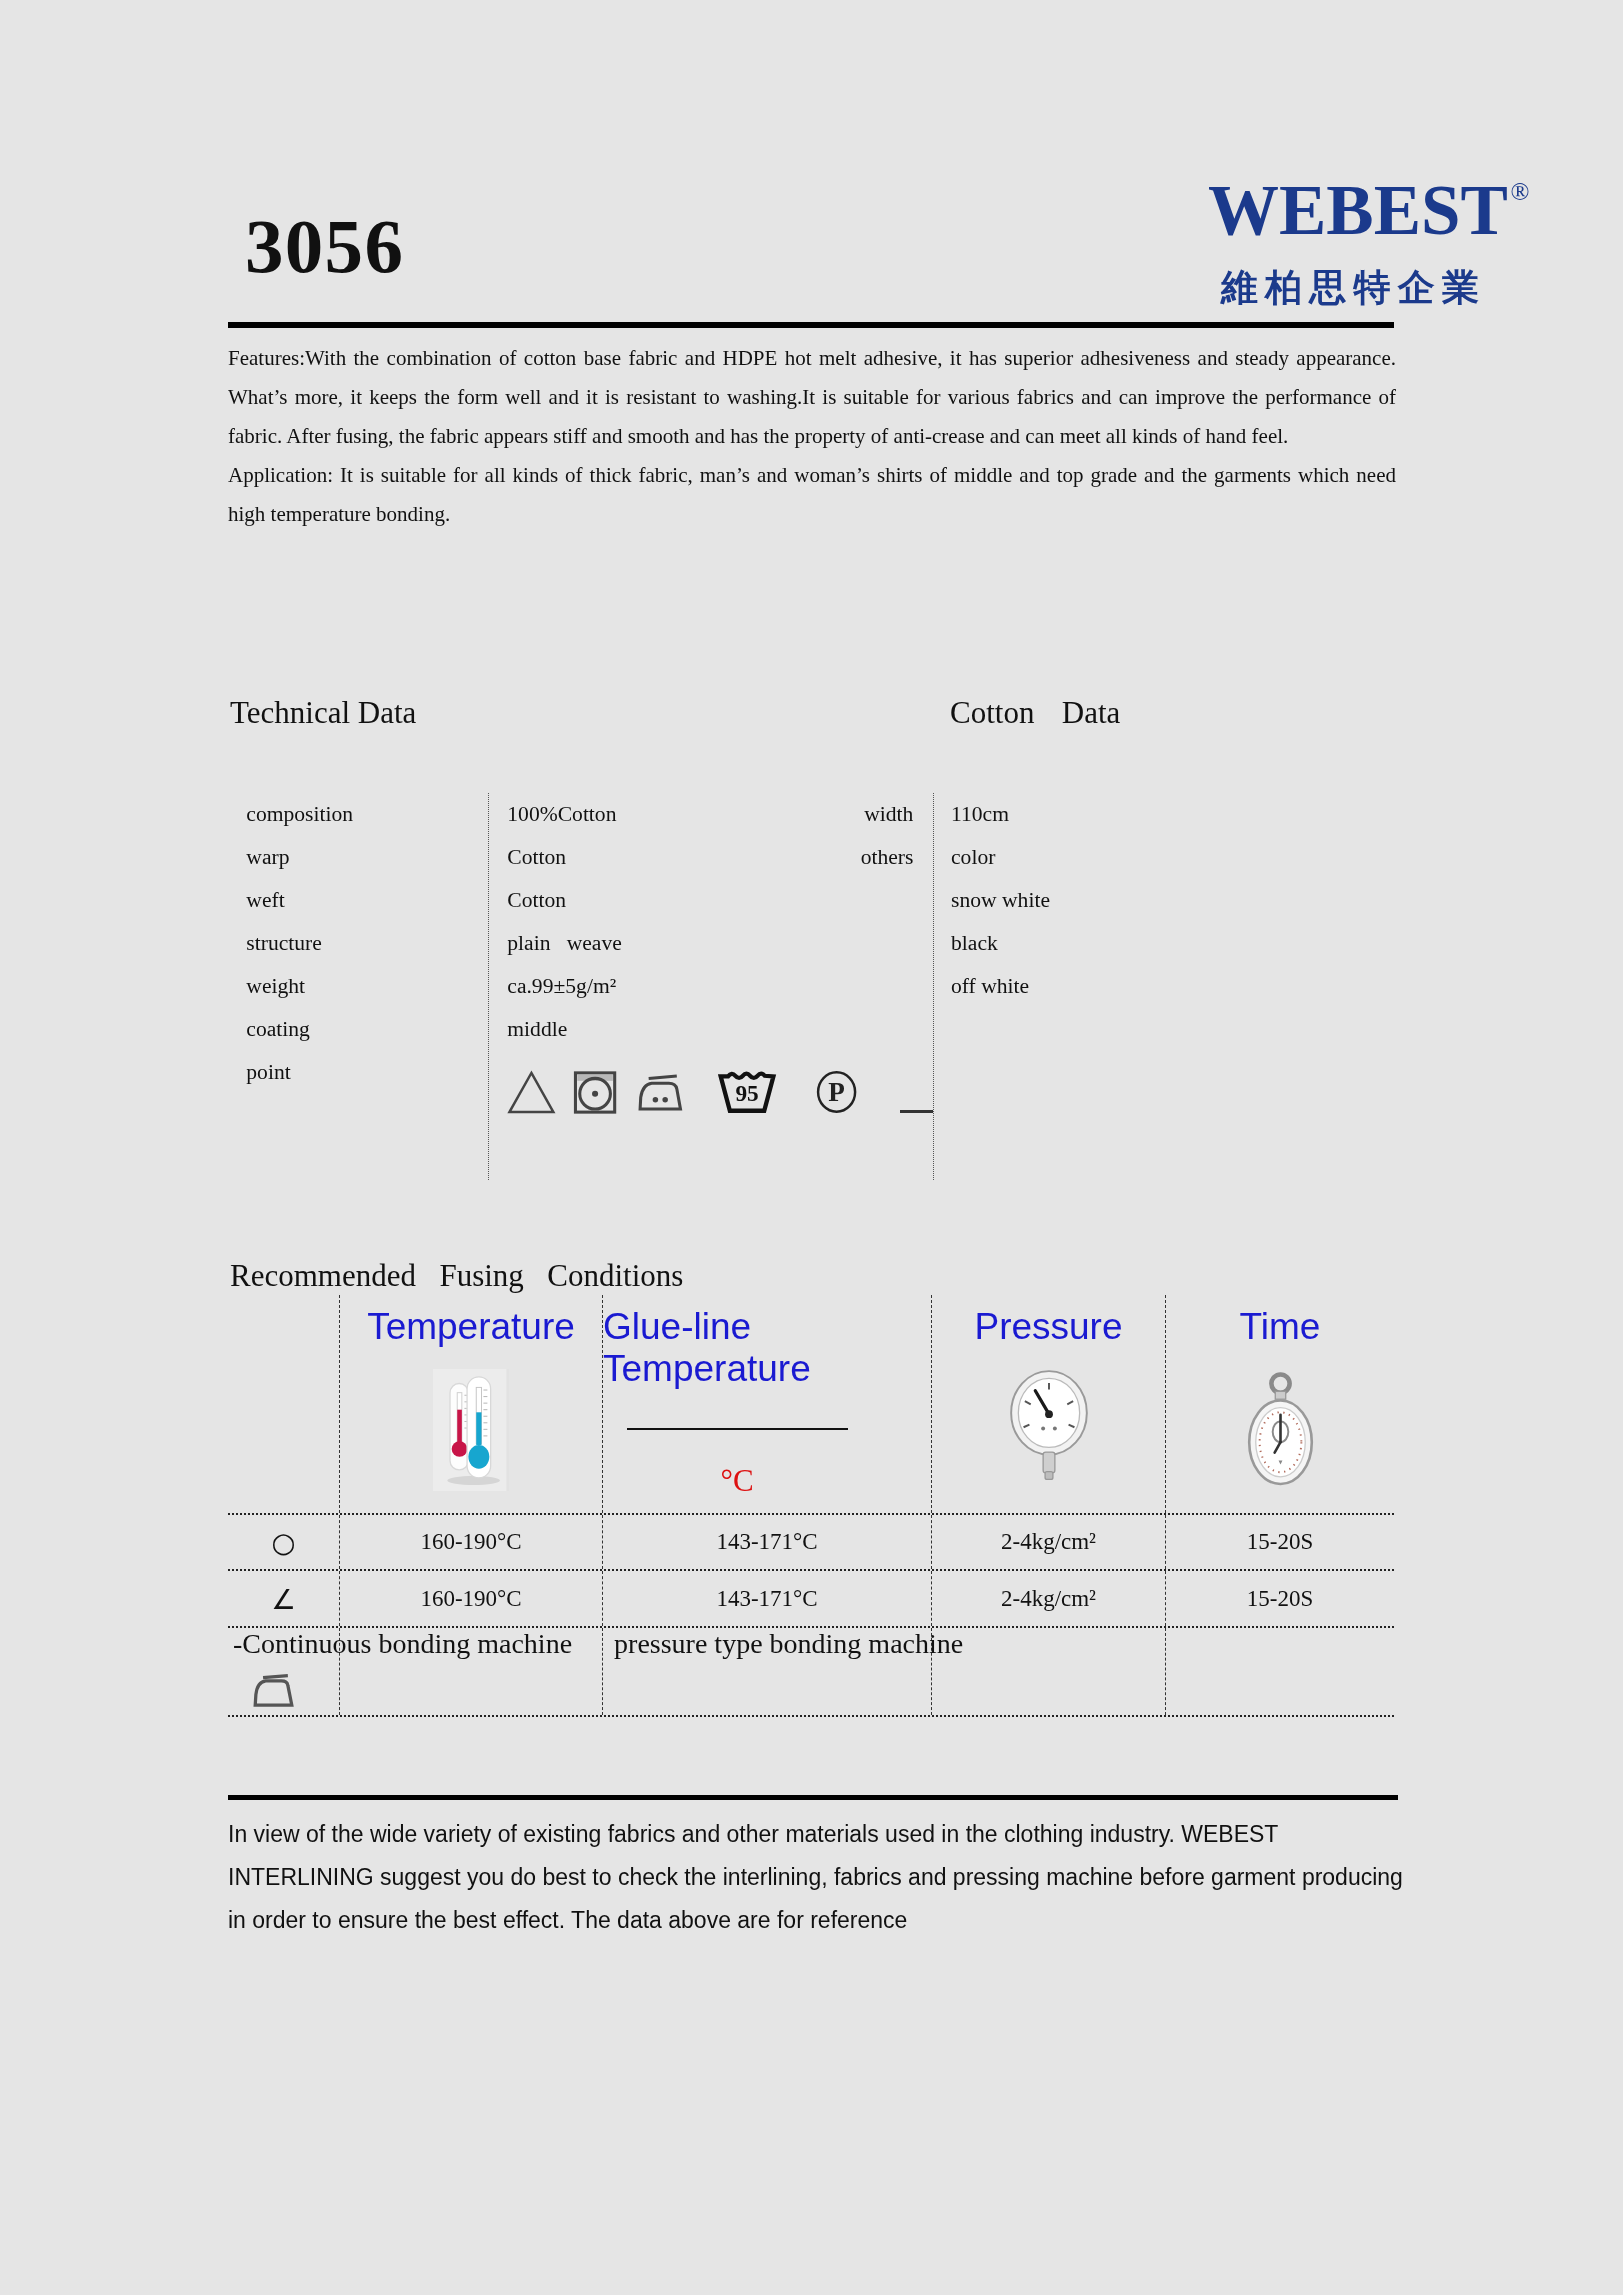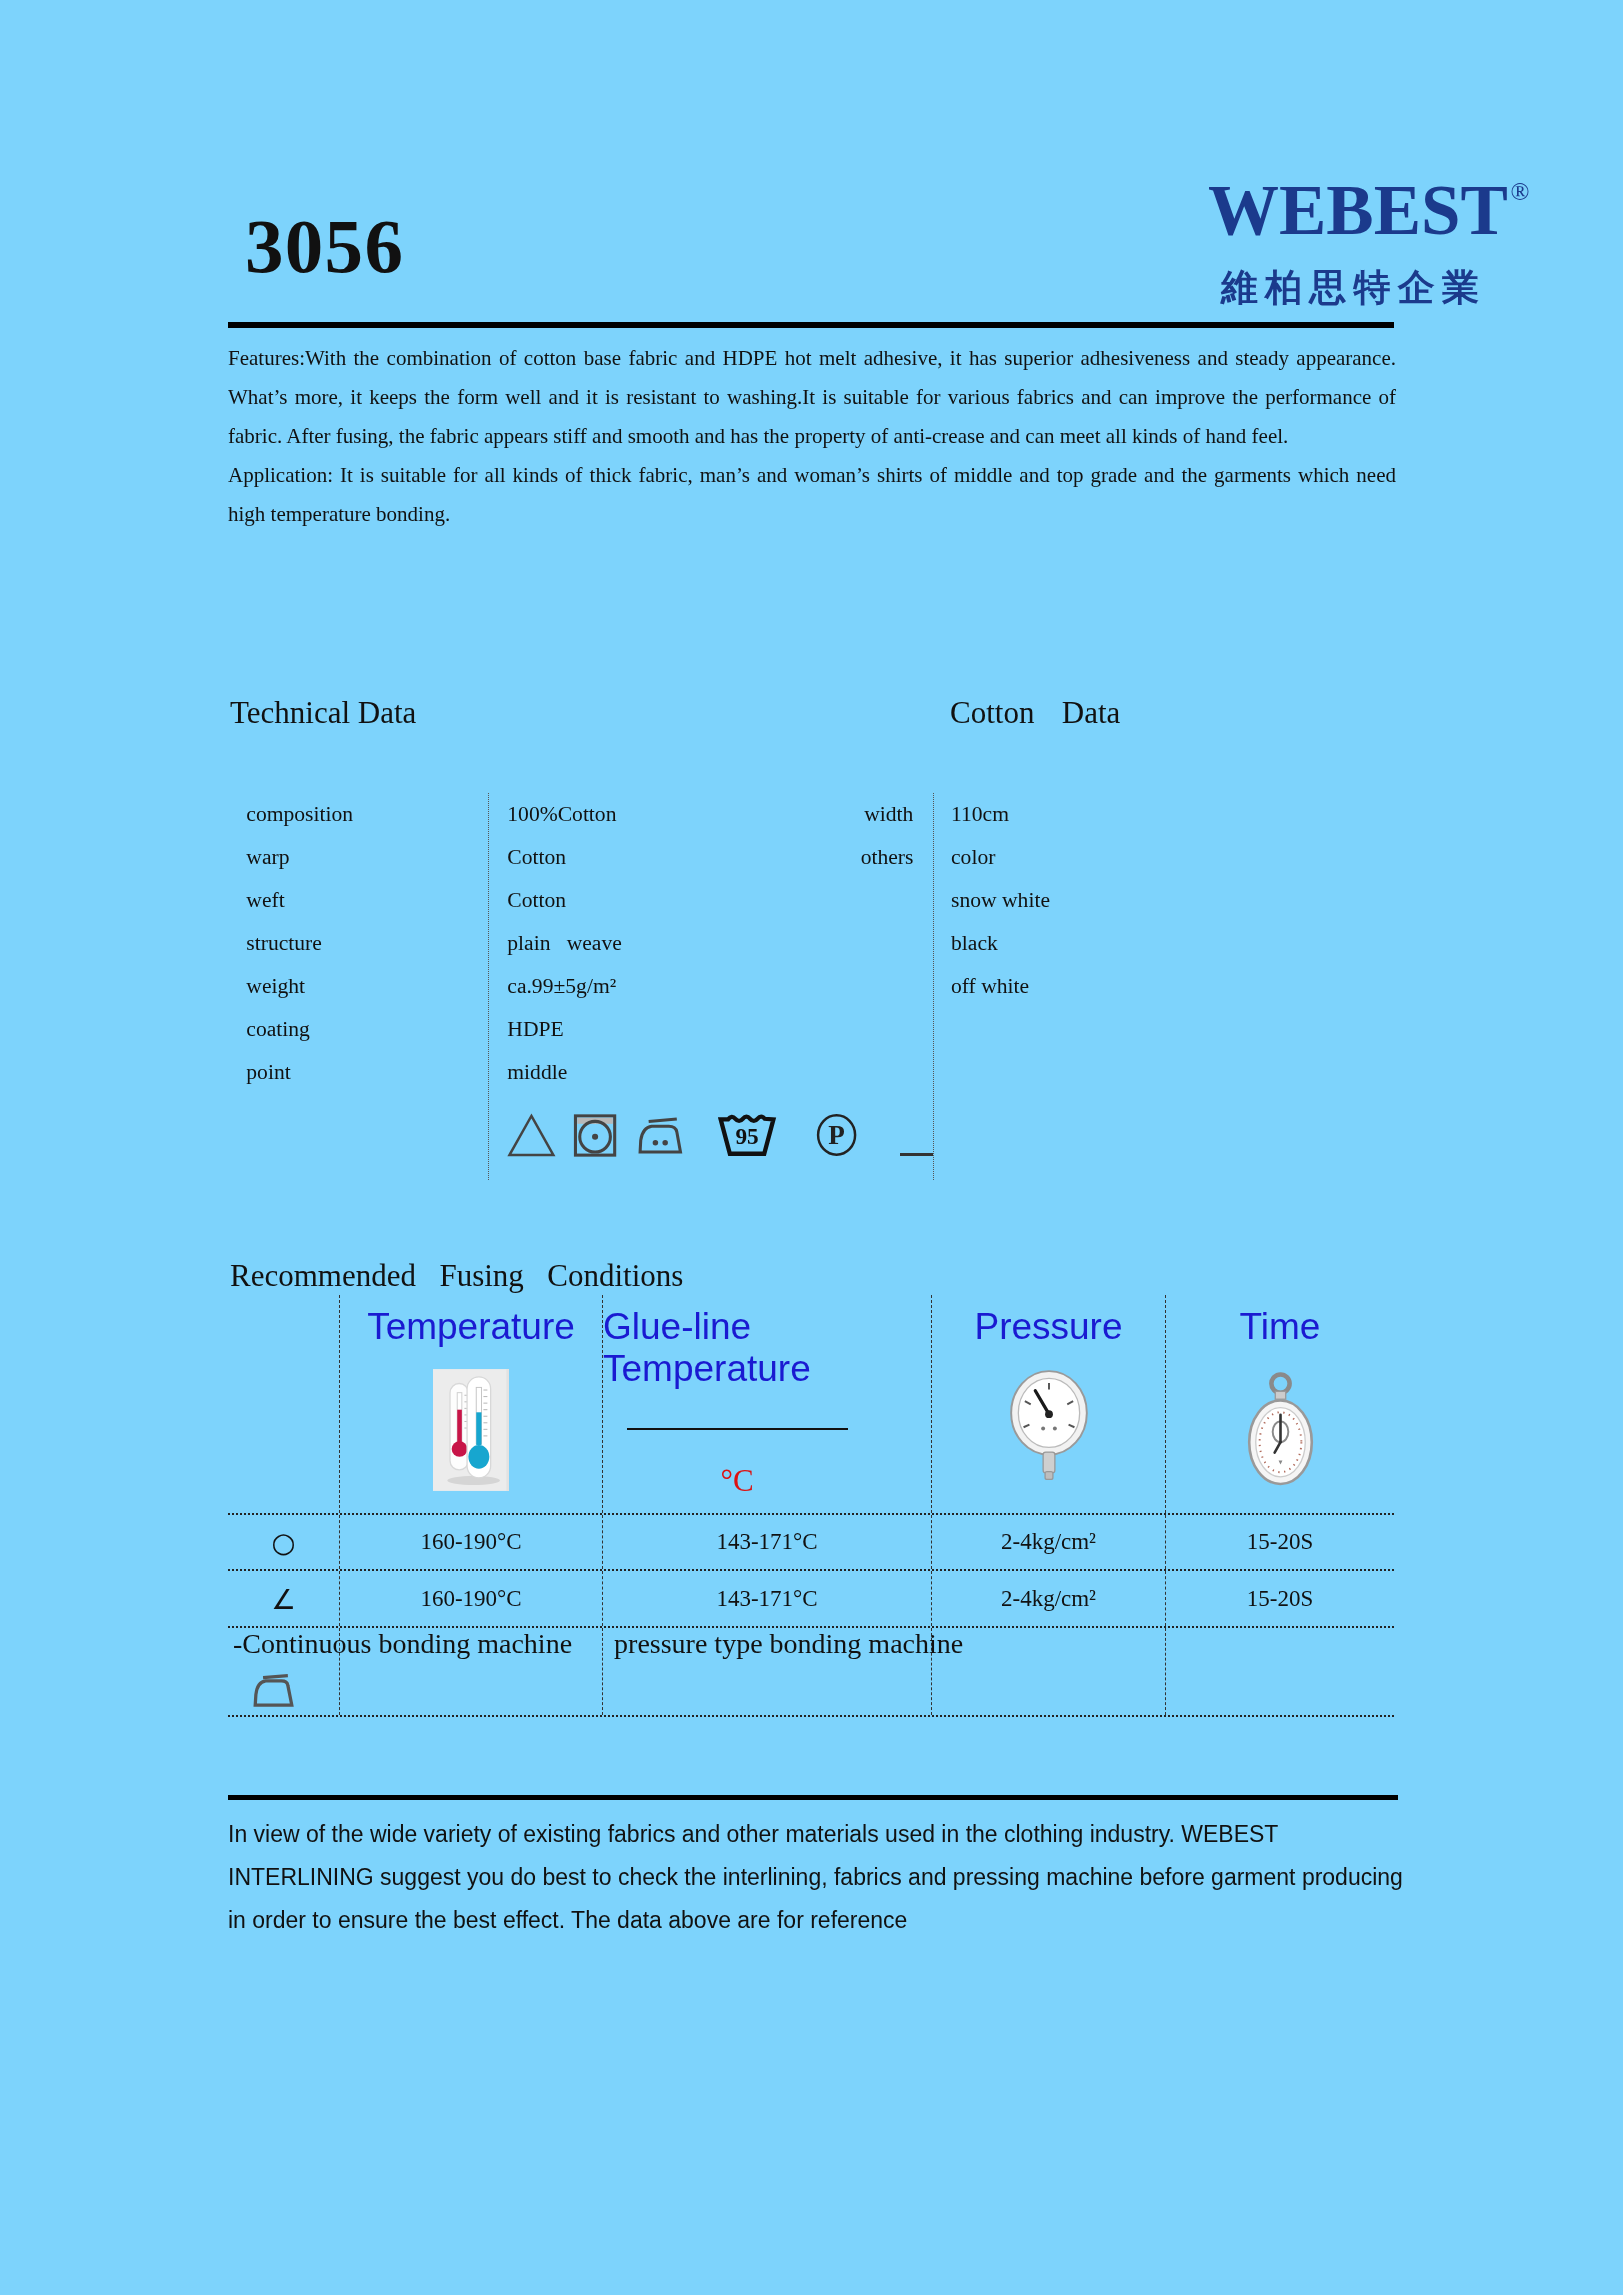--- a/index.html
+++ b/index.html
@@ -1,19 +1,19 @@
 <!DOCTYPE html>
 <html style="font-size:10.5px"><head>
 <meta charset="utf-8">
 <style>
   html,body{margin:0;padding:0;background:#888;}
   .page{
     position:relative;
     width:1623px;height:2295px;
-    background:#7dd3fc;
+    background:#e5e5e5;
     font-family:"Liberation Serif", serif;
     color:#111;
     overflow:hidden;
   }
   
   .product-code{
     position:absolute;left:245px;top:208px;
     font-size:77px;font-weight:bold;line-height:1;letter-spacing:1.3px;
   }
   .logo{position:absolute;left:1208px;top:175px;width:291px;text-align:center;color:#1b3a8c;}
@@ -112,23 +112,20 @@
           <span class="rlabel">others</span>
         </div>
       <div class="trow">
           <span class="tval">Cotton</span>
         </div>
       <div class="trow">
           <span class="tval">plain   weave</span>
         </div>
       <div class="trow">
           <span class="tval">ca.99±5g/m²</span>
-        </div>
-      <div class="trow">
-          <span class="tval">HDPE</span>
         </div>
       <div class="trow">
           <span class="tval">middle</span>
         </div>
 
       <div class="care-symbols">
         <svg width="52" height="47" viewBox="0 0 80 72">
           <polygon points="40,4 76,68 4,68" fill="none" stroke="#444" stroke-width="4"></polygon>
         </svg>
         <svg class="cs-gap-s" width="47" height="47" viewBox="0 0 72 72">

